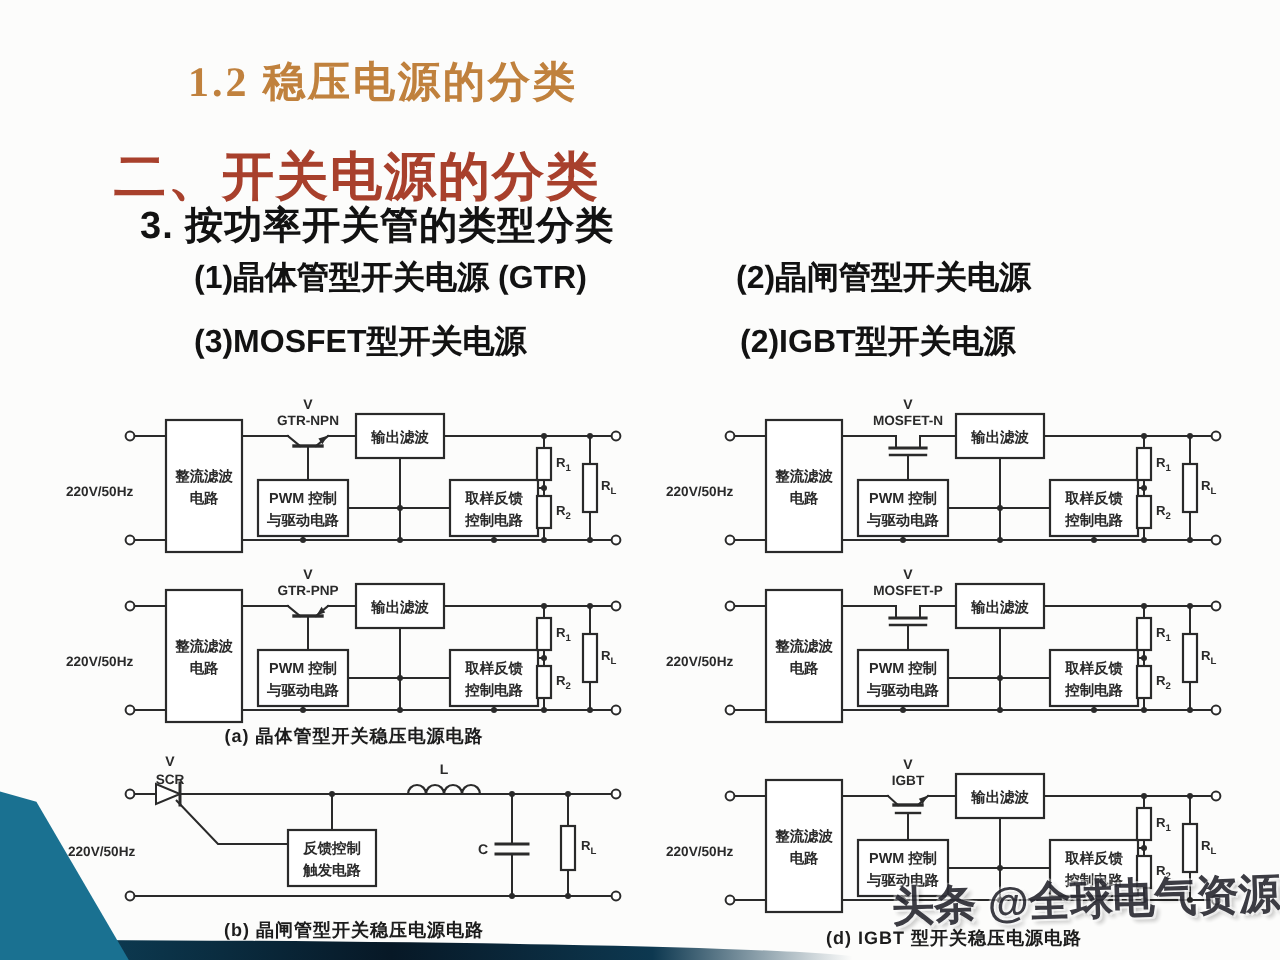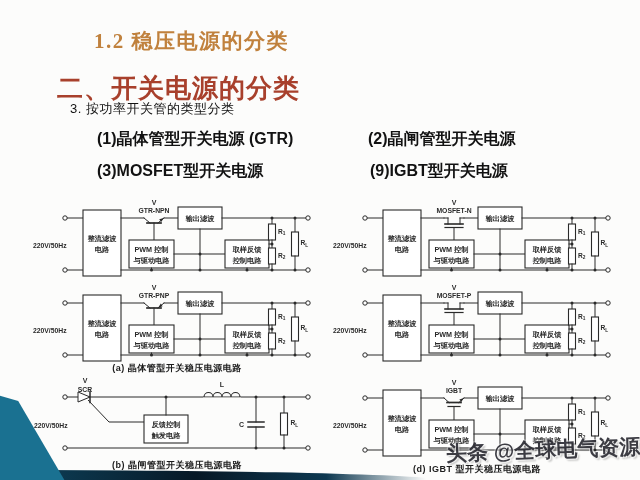--- a/index.html
+++ b/index.html
@@ -12,22 +12,22 @@
   .title{
     left:94px;top:27px;font-size:21px;letter-spacing:1.5px;
     color:var(--title-c);font-weight:700;
     font-family:"Liberation Serif", serif;
   }
   .h2{
     left:57px;top:71px;font-size:26px;letter-spacing:1px;
     color:var(--heading-c);font-weight:800;font-family:Liberation Mono, monospace;
   }
   .h3{
-    left:70px;top:100px;font-size:13px;letter-spacing:.5px;
-    color:var(--body-c);font-weight:400;
+    left:70px;top:100px;font-size:19px;letter-spacing:.5px;
+    color:var(--body-c);font-weight:700;
   }
   .item{font-size:16px;font-weight:700;color:var(--body-c);}
   .i1{left:97px;top:129px}
   .i2{left:368px;top:129px}
   .i3{left:97px;top:161px}
   .i4{left:370px;top:161px}
   .caption{
     position:absolute;width:290px;text-align:center;
     font-size:9px;font-weight:700;color:#1c1c1c;letter-spacing:.5px;
   }
@@ -63,21 +63,21 @@
   <div class="abs band"></div>
   <div class="abs wedge"></div>
 
   <div class="abs title">1.2 稳压电源的分类</div>
   <div class="abs h2">二、开关电源的分类</div>
   <div class="abs h3">3. 按功率开关管的类型分类</div>
 
   <div class="abs item i1">(1)晶体管型开关电源 (GTR)</div>
   <div class="abs item i2">(2)晶闸管型开关电源</div>
   <div class="abs item i3">(3)MOSFET型开关电源</div>
-  <div class="abs item i4">(9)IGBT型开关电源</div>
+  <div class="abs item i4">(2)IGBT型开关电源</div>
 
   <div id="circuits">
       <svg width="290" height="86" viewBox="0 0 290 86" font-family="Liberation Sans, sans-serif" style="position:absolute;left:32px;top:196px;overflow:visible">
         <line x1="35.3" y1="22" x2="51" y2="22" stroke="#2a2a2a" stroke-width="1" stroke-linecap="square"></line>
         <line x1="35.3" y1="74" x2="51" y2="74" stroke="#2a2a2a" stroke-width="1" stroke-linecap="square"></line>
         <text x="1" y="52" font-size="6.8" text-anchor="start" font-weight="bold" fill="#2a2a2a">220V/50Hz</text>
         <g>
           <rect x="51" y="14" width="38" height="66" fill="#fff" stroke="#2a2a2a" stroke-width="1.1"></rect>
           <text x="70" y="44.5" font-size="7.2" text-anchor="middle" font-weight="bold" fill="#2a2a2a">整流滤波</text>
           <text x="70" y="55.5" font-size="7.2" text-anchor="middle" font-weight="bold" fill="#2a2a2a">电路</text>

